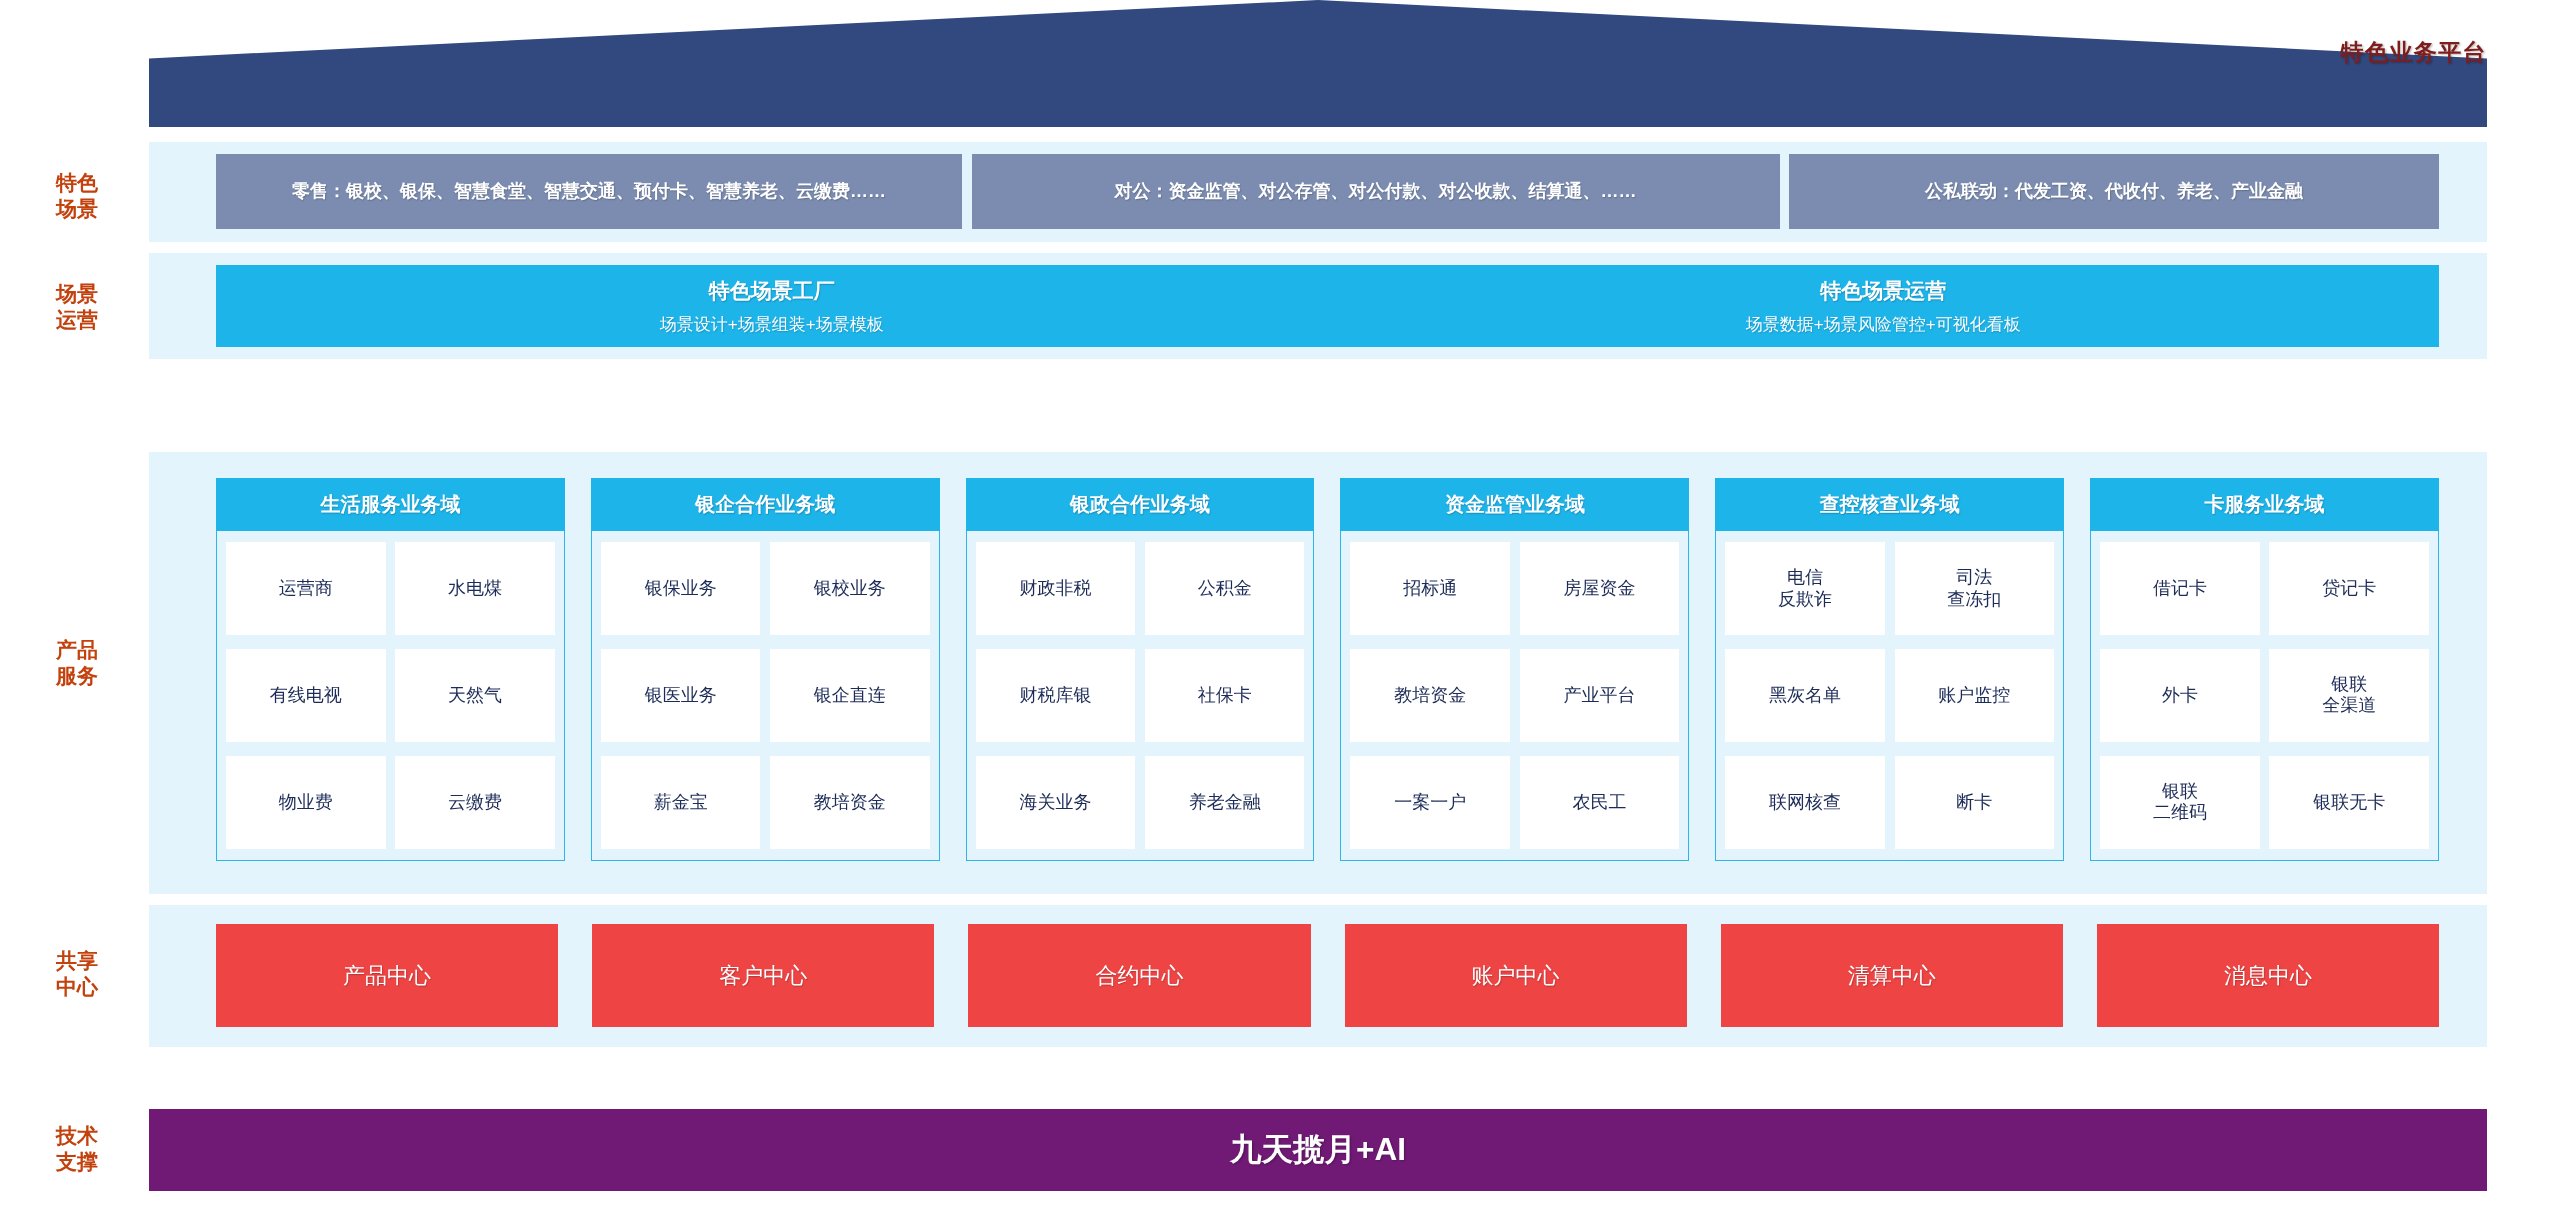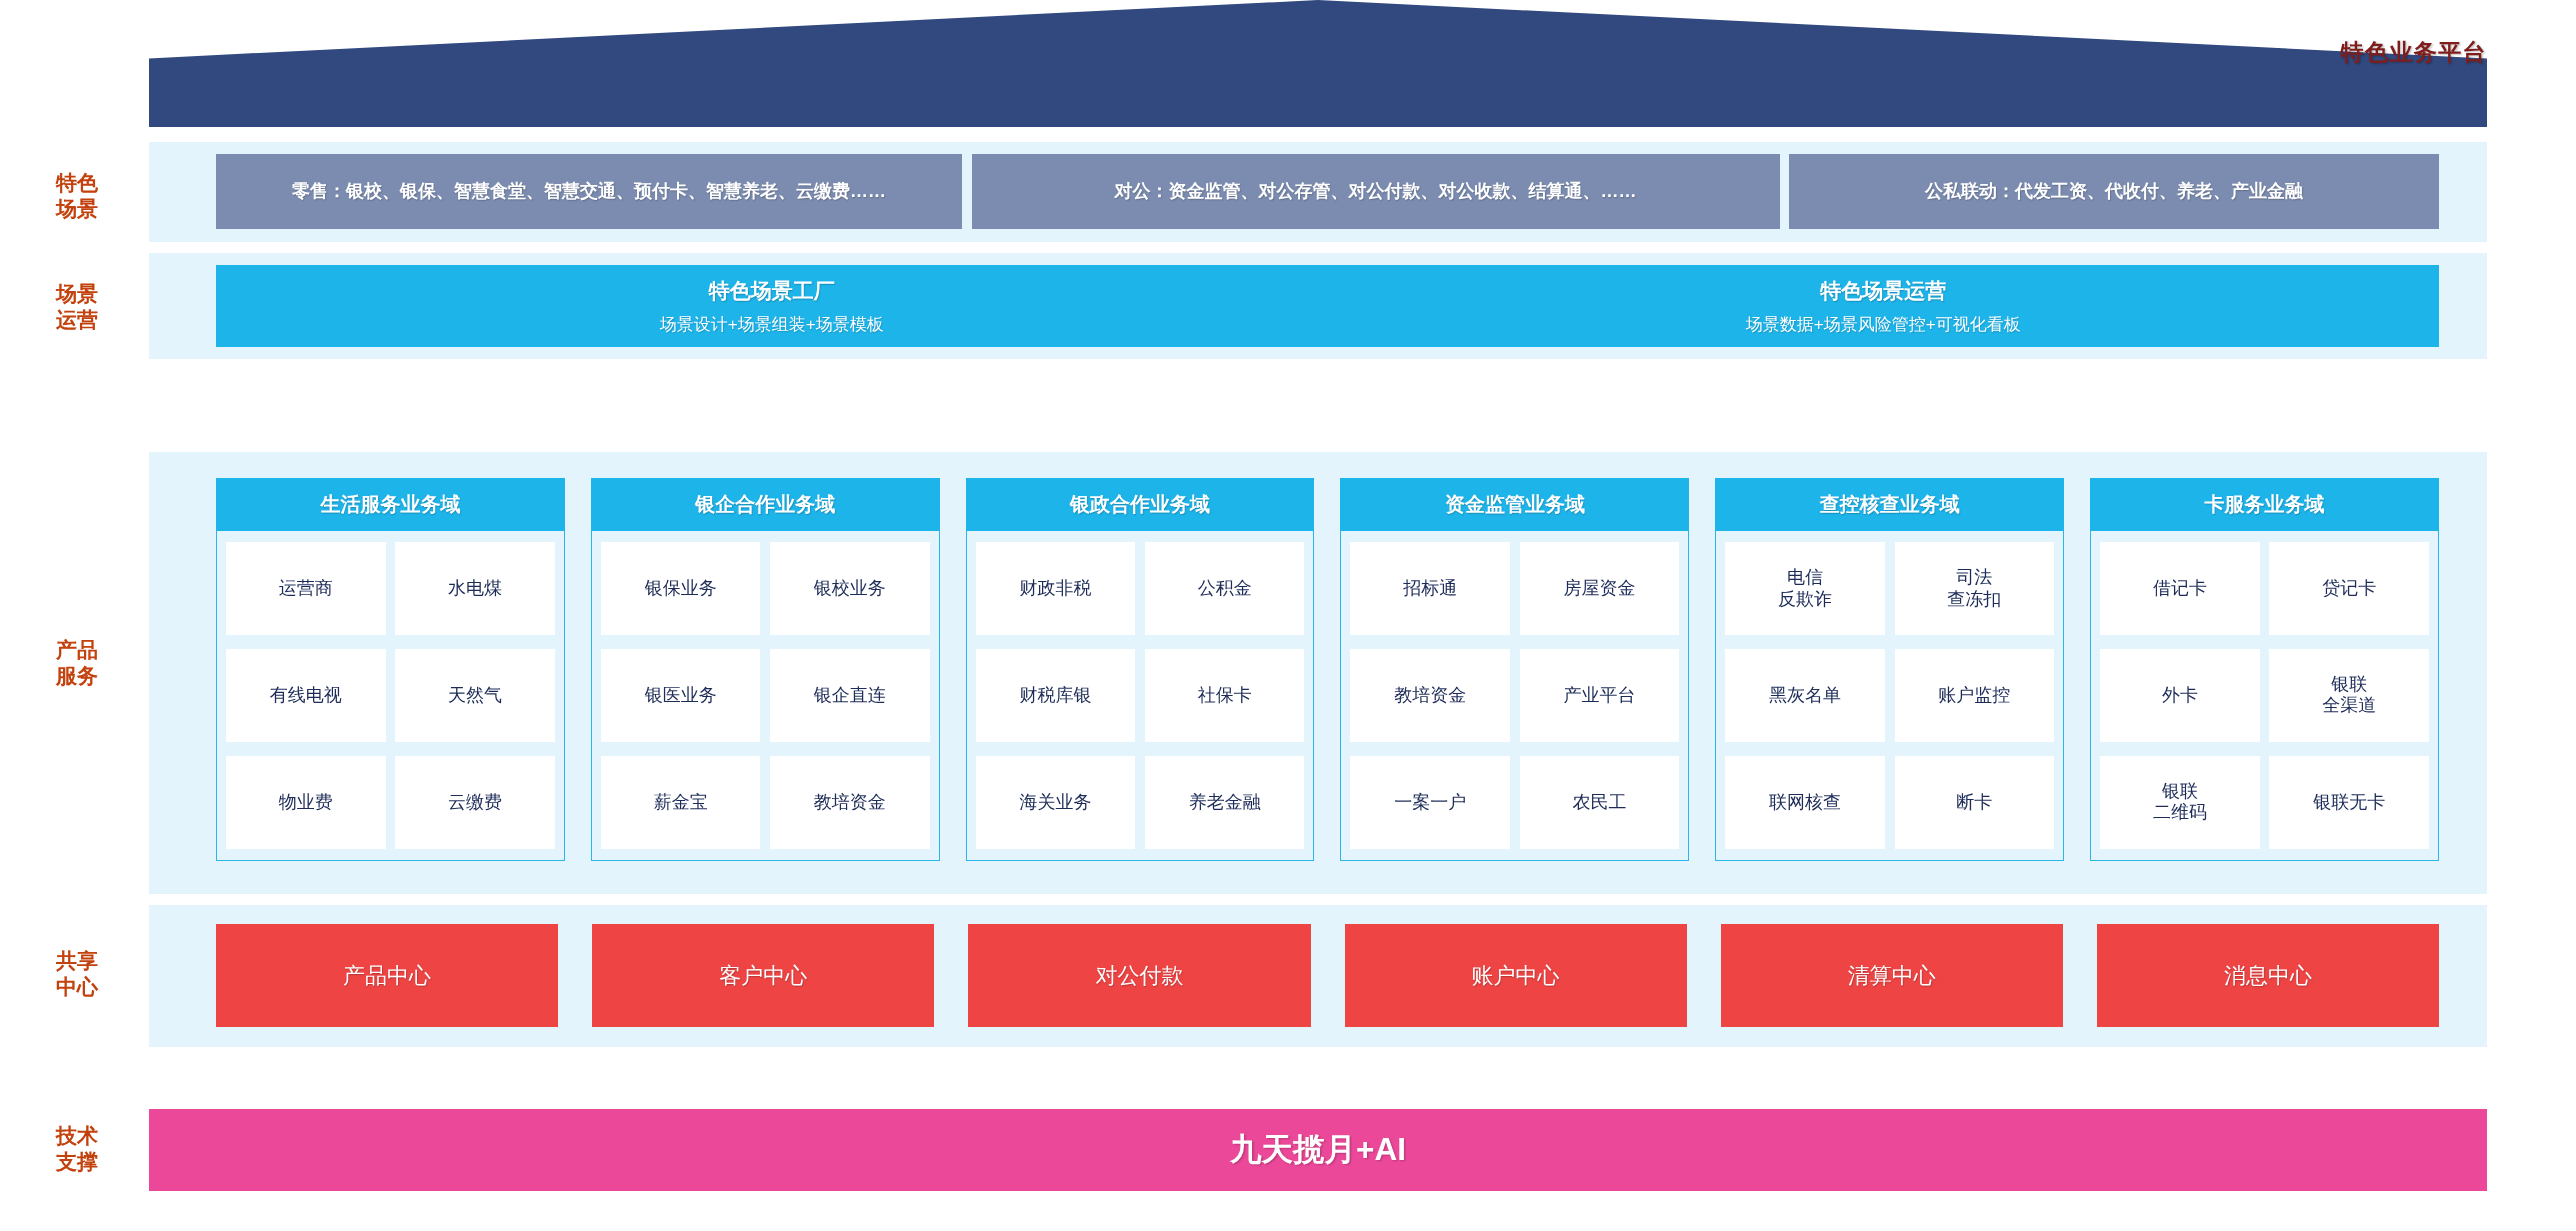--- a/index.html
+++ b/index.html
@@ -185,21 +185,21 @@
     align-items: center;
     justify-content: center;
     text-shadow: 0.7px 0.7px 1.4px rgba(0,0,0,.25);
   }
 
   
   #tech-bar {
     position: absolute;
     left: 149px; top: 1109px;
     width: 2338px; height: 82px;
-    background: #ec4899;
+    background: #701a75;
     color: #ffffff;
     font-size: 31.5px;
     font-weight: bold;
     display: flex;
     align-items: center;
     justify-content: center;
     text-shadow: 1.4px 1.4px 2.1px rgba(0,0,0,.22);
   }
 </style>
 </head>
@@ -321,21 +321,21 @@
       </div>
     </div>
 
   </div>
 </div>
 
 <div class="band" id="band-shared">
   <div id="shared-row">
     <div class="shared-box">产品中心</div>
     <div class="shared-box">客户中心</div>
-    <div class="shared-box">对公付款</div>
+    <div class="shared-box">合约中心</div>
     <div class="shared-box">账户中心</div>
     <div class="shared-box">清算中心</div>
     <div class="shared-box">消息中心</div>
   </div>
 </div>
 
 <div id="tech-bar">九天揽月+AI</div>
 
 
 </body></html>

